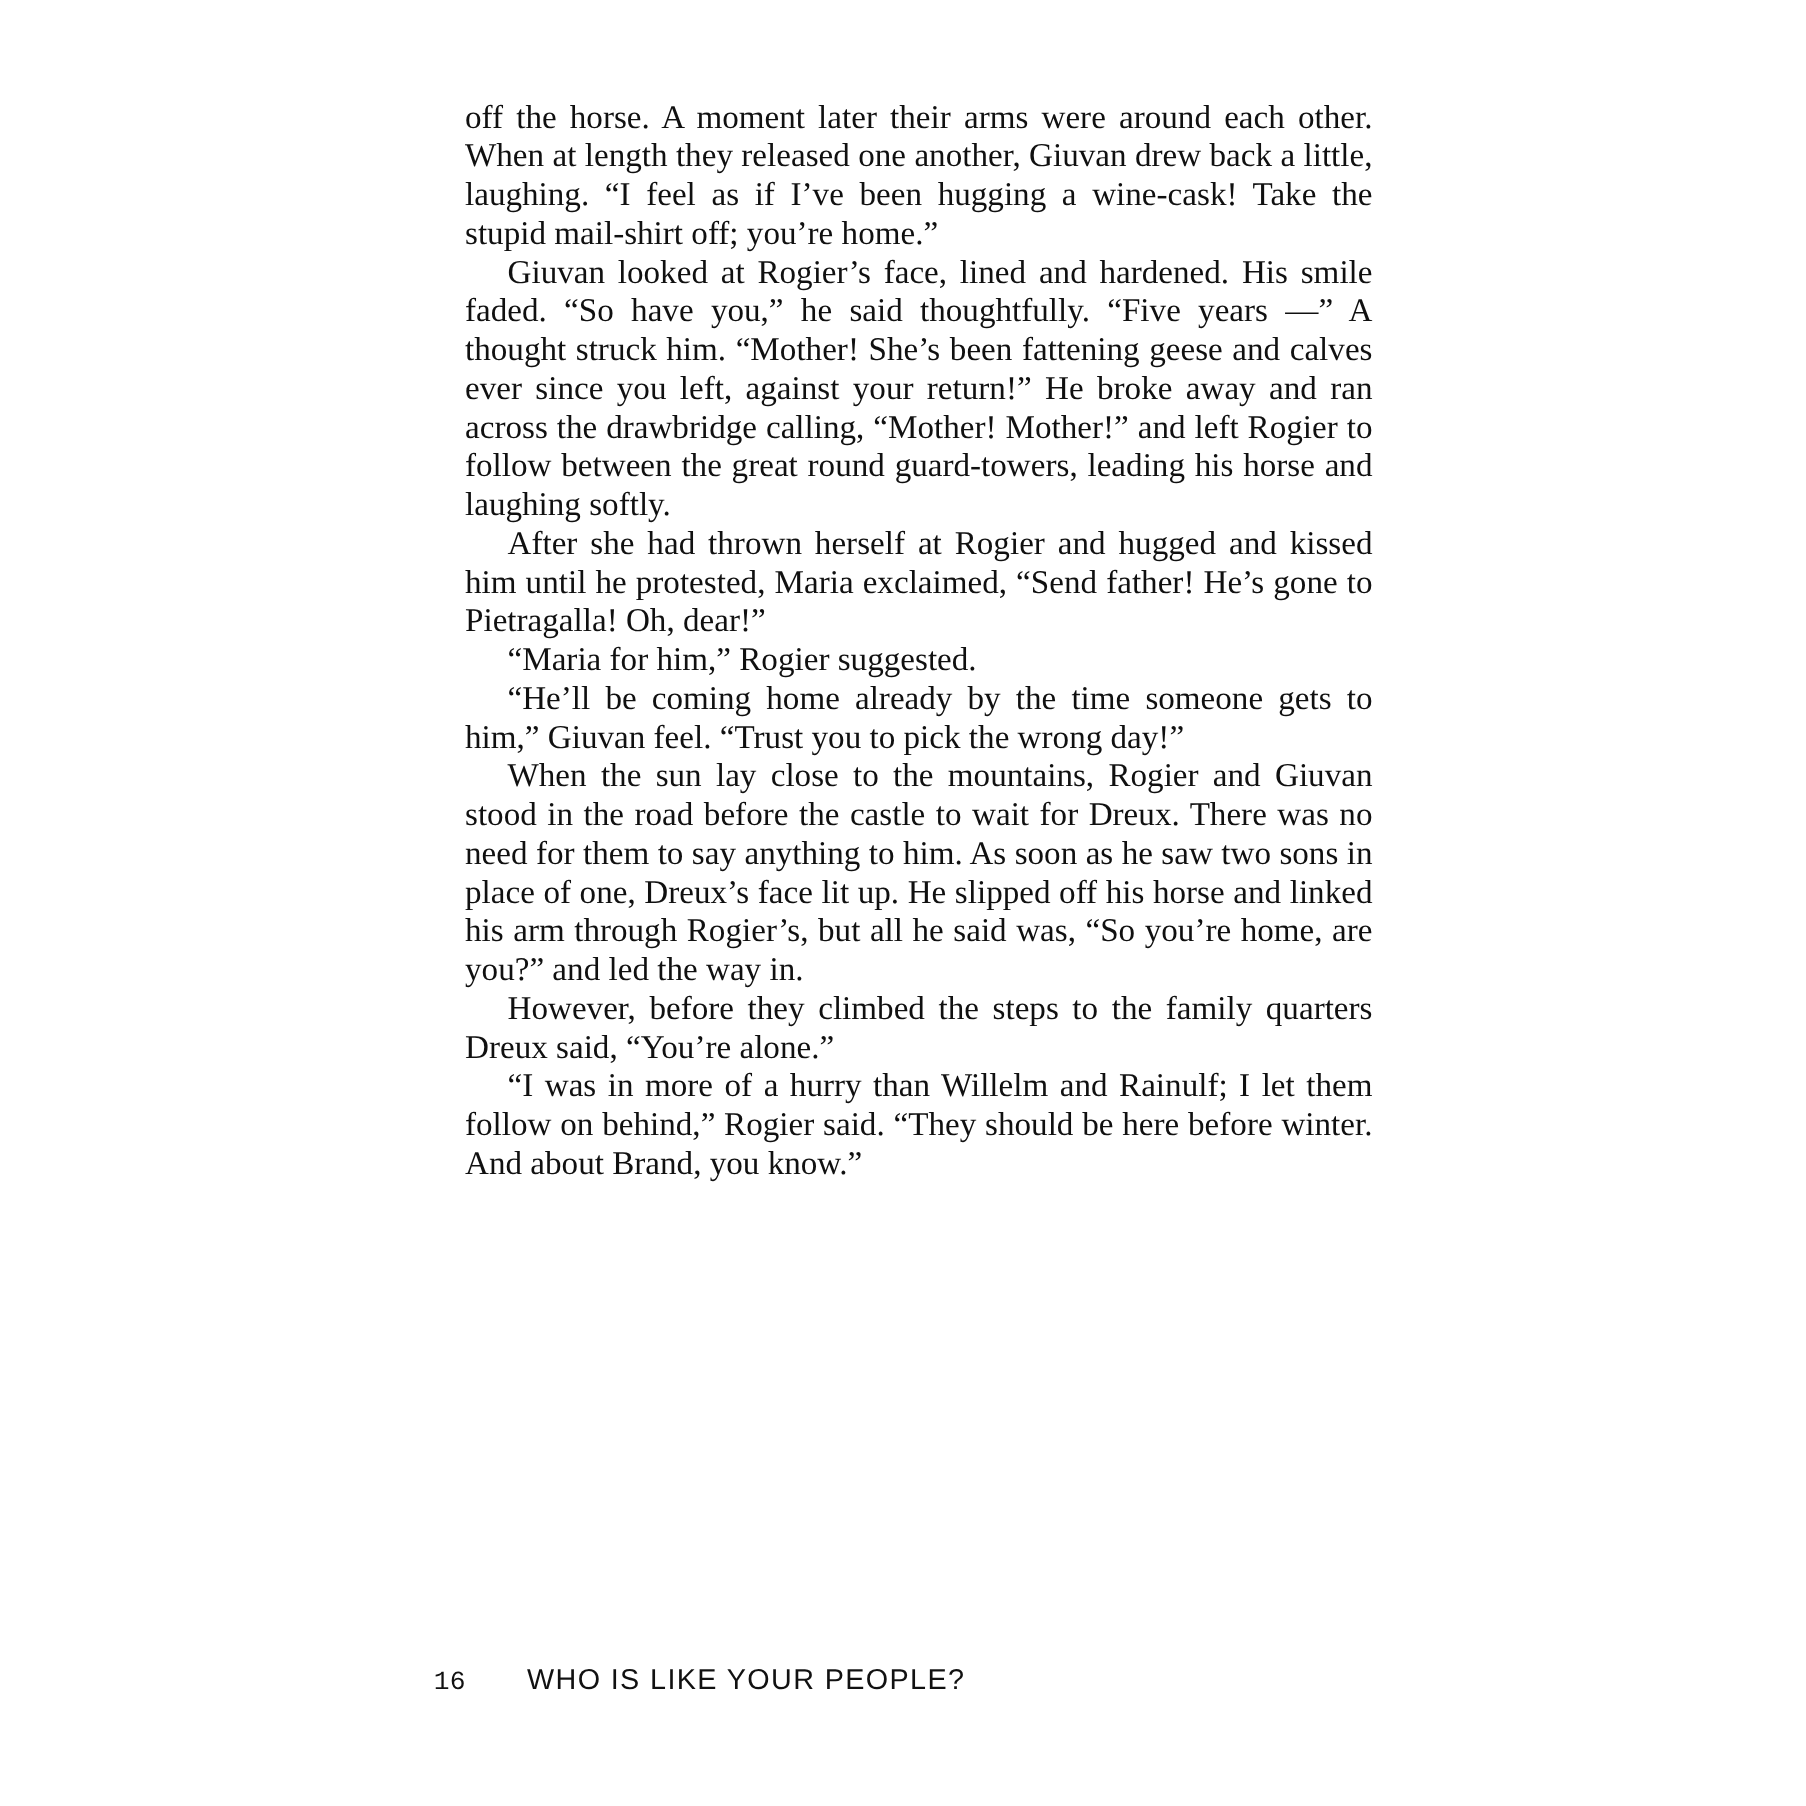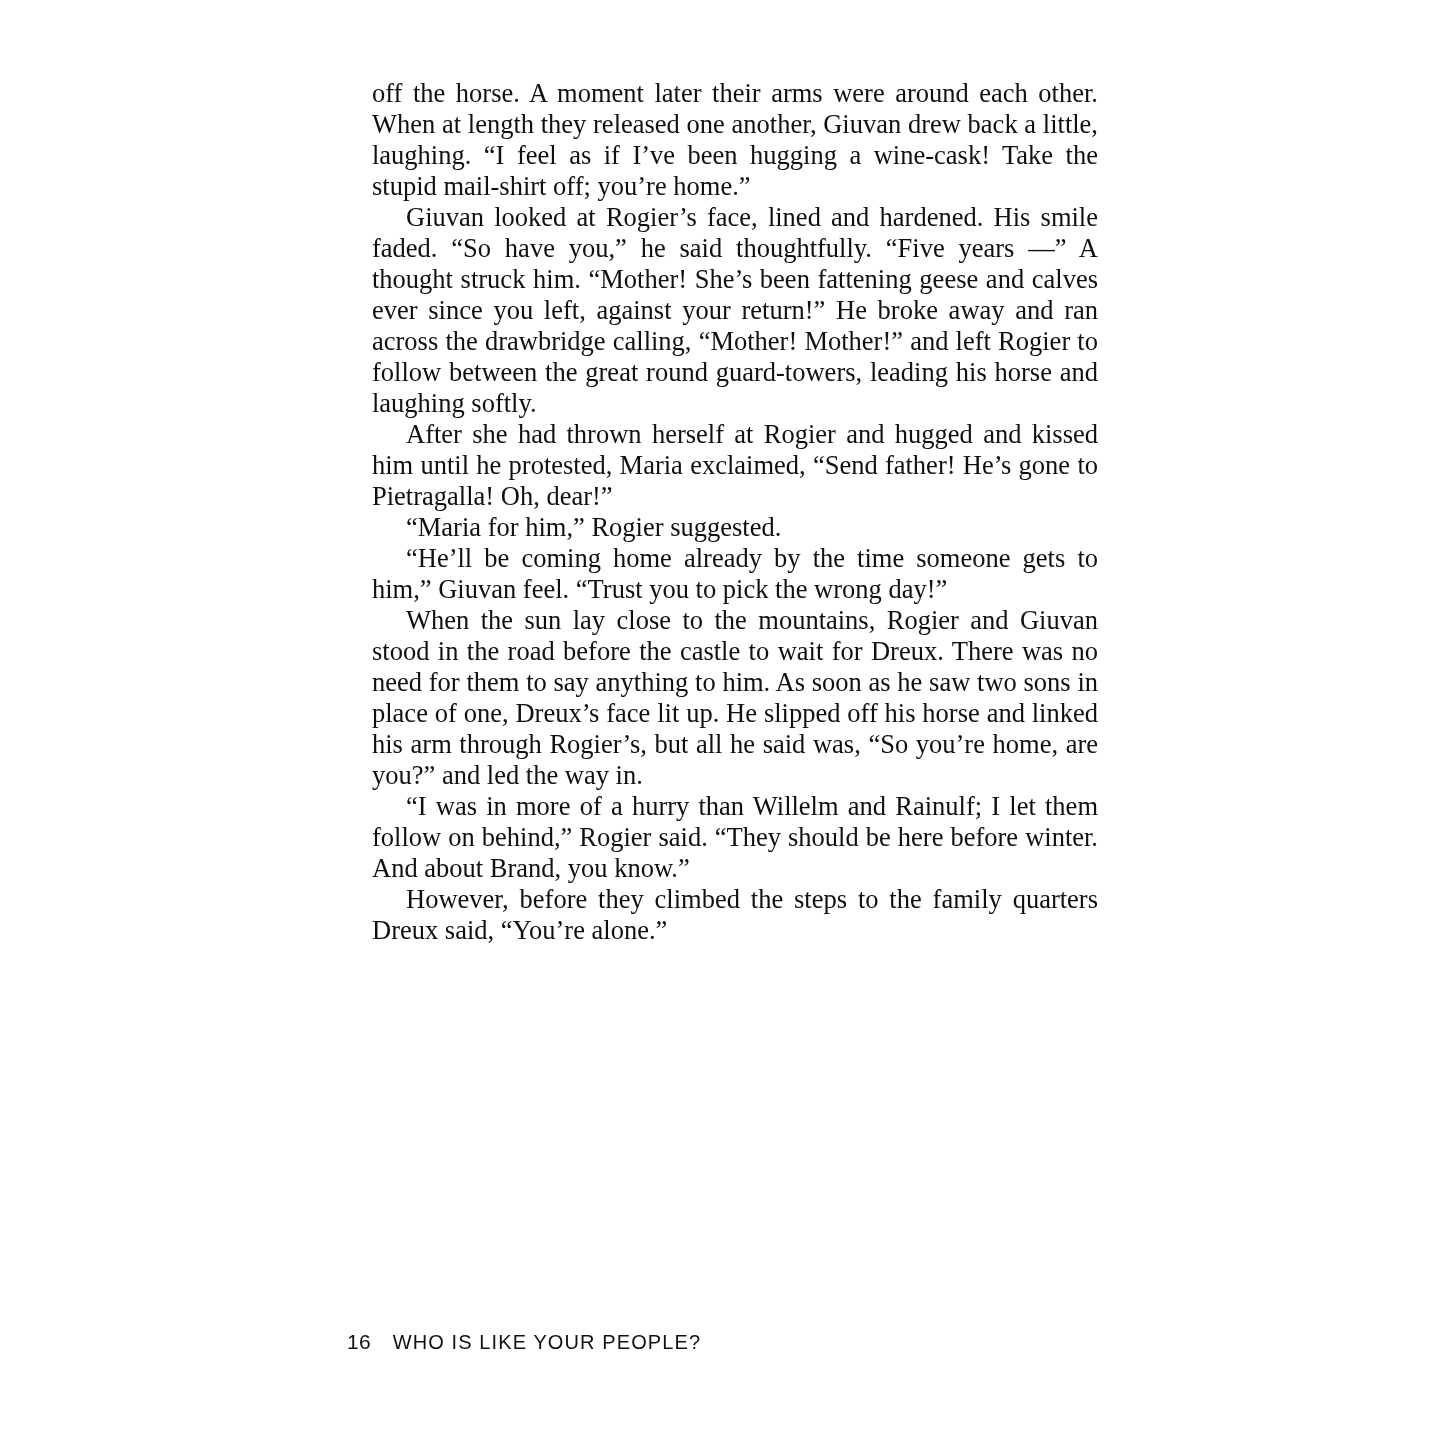--- a/index.html
+++ b/index.html
@@ -43,47 +43,48 @@
   .footer {
     position: absolute;
     left: 347px;
     top: 1330px;
     width: 800px;
     display: flex;
     align-items: baseline;
     gap: 22px;
   }
   .folio {
-    font-family: Liberation Sans, sans-serif;
+    font-family: Liberation Mono, monospace;
     font-size: 21px;
     color: #111111;
     letter-spacing: 0.2px;
   }
   .running-head {
     font-family: "Liberation Sans", sans-serif;
-    font-size: 20px;
+    font-size: 23px;
     color: #111111;
     letter-spacing: 1.1px;
     text-transform: uppercase;
+    margin-left: 27px;
   }
 </style>
 </head>
 <body>
 
 <div class="page">
 
   <div class="text-column">
     <p class="para">off the horse. A moment later their arms were around each other. When at length they released one another, Giuvan drew back a little, laughing. “I feel as if I’ve been hugging a wine-cask! Take the stupid mail-shirt off; you’re home.”</p>
     <p class="para indent">Giuvan looked at Rogier’s face, lined and hardened. His smile faded. “So have you,” he said thoughtfully. “Five years —” A thought struck him. “Mother! She’s been fattening geese and calves ever since you left, against your return!” He broke away and ran across the drawbridge calling, “Mother! Mother!” and left Rogier to follow between the great round guard-towers, leading his horse and laughing softly.</p>
     <p class="para indent">After she had thrown herself at Rogier and hugged and kissed him until he protested, Maria exclaimed, “Send father! He’s gone to Pietragalla! Oh, dear!”</p>
     <p class="para indent">“Maria for him,” Rogier suggested.</p>
     <p class="para indent">“He’ll be coming home already by the time someone gets to him,” Giuvan feel. “Trust you to pick the wrong day!”</p>
     <p class="para indent">When the sun lay close to the mountains, Rogier and Giuvan stood in the road before the castle to wait for Dreux. There was no need for them to say anything to him. As soon as he saw two sons in place of one, Dreux’s face lit up. He slipped off his horse and linked his arm through Rogier’s, but all he said was, “So you’re home, are you?” and led the way in.</p>
+    <p class="para indent">However, before they climbed the steps to the family quarters Dreux said, “You’re alone.”</p>
     <p class="para indent">“I was in more of a hurry than Willelm and Rainulf; I let them follow on behind,” Rogier said. “They should be here before winter. And about Brand, you know.”</p>
-    <p class="para indent">However, before they climbed the steps to the family quarters Dreux said, “You’re alone.”</p>
   </div>
 
   <div class="footer">
     <span class="folio">16</span>
     <span class="running-head">WHO IS LIKE YOUR PEOPLE?</span>
   </div>
 
 </div>
 
 </body></html>

